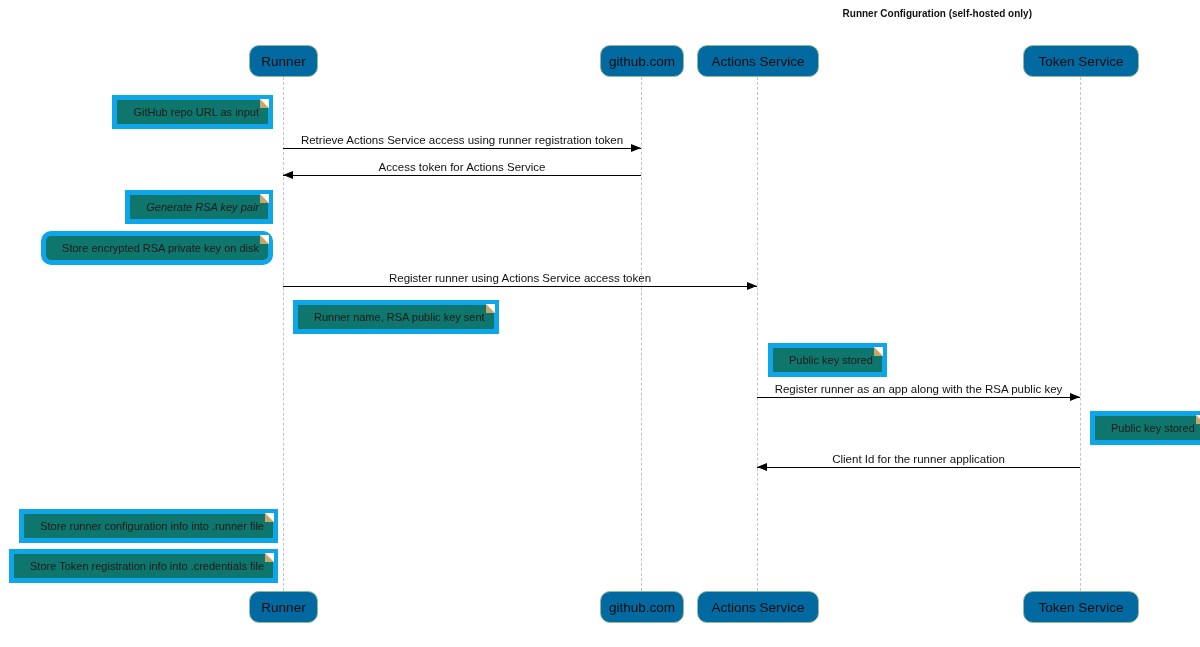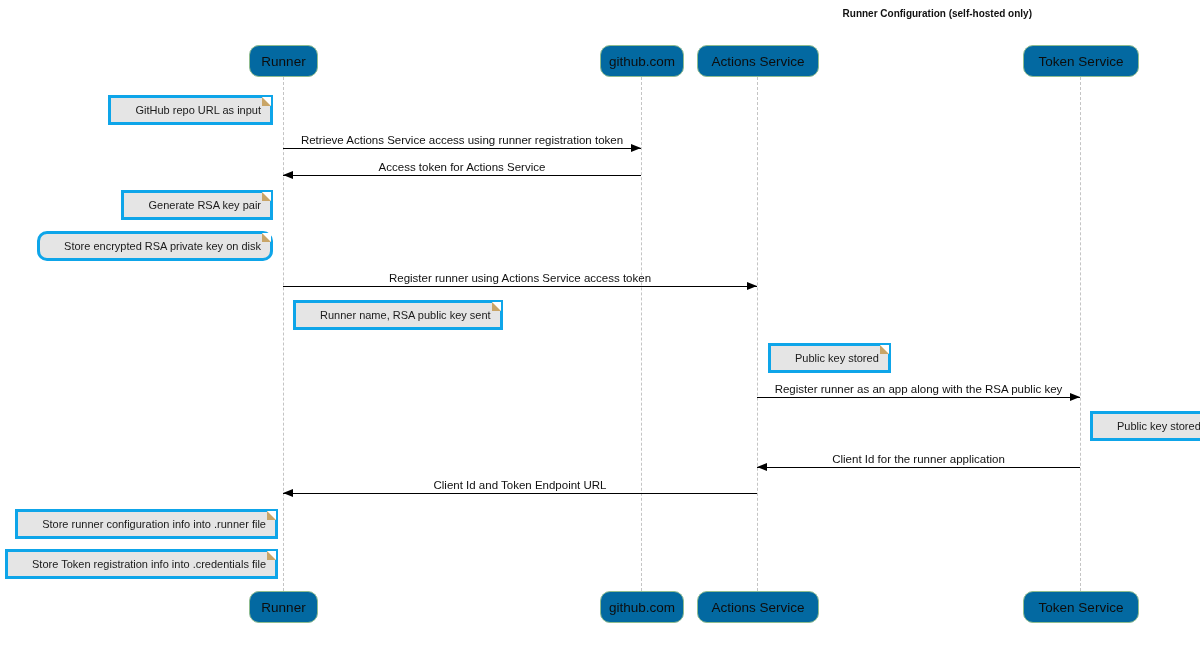--- a/index.html
+++ b/index.html
@@ -21,23 +21,23 @@
 
   .participant {
     position: absolute; height: 32px;
     background: #0369a1; border: 1px solid #8fbc8f; border-radius: 10px;
     display: flex; align-items: center; justify-content: center;
     font-size: 13.5px; color: #0d0d0d; box-sizing: border-box;
   }
 
   .note {
     position: absolute;
-    background: #e5e5e5; border: 3px solid #0ea5e9;
+    background: #0f766e; border: 5px solid #0ea5e9;
     font-size: 11px; line-height: 14px; color: #1a1a1a;
-    padding: 5px 9px 5px 24px; white-space: nowrap; box-sizing: border-box;
+    padding: 5px 9px 5px 16px; white-space: nowrap; box-sizing: border-box;
   }
   .note::before {
     content: ""; position: absolute; top: -1px; right: -1px;
     border-style: solid; border-width: 0 9px 9px 0;
     border-color: #ffffff #ffffff #c9a567 #c9a567;
   }
 
   .message { position: absolute; }
   .msg-label {
     height: 14px; line-height: 14px; text-align: center;
@@ -77,21 +77,21 @@
   <div class="participant" style="left:697px; top:45px; width:122px;">
     <span>Actions Service</span>
   </div>
   <div class="participant" style="left:1023px; top:45px; width:116px;">
     <span>Token Service</span>
   </div>
 
   <div class="note" style="right:927px; top:95px;">
     <span>GitHub repo URL as input</span>
   </div>
-  <div class="note" style="right:927px; top:190px;">
+  <div class="note" style="right:927px; top:190px;font-style:italic;">
     <span>Generate RSA key pair</span>
   </div>
   <div class="note" style="right:927px; top:231px;border-radius:10px;">
     <span>Store encrypted RSA private key on disk</span>
   </div>
   <div class="note" style="left:293px; top:300px;">
     <span>Runner name, RSA public key sent</span>
   </div>
   <div class="note" style="left:768px; top:343px;">
     <span>Public key stored</span>
@@ -129,26 +129,20 @@
     <div class="msg-line">
       <span class="arrowhead right"></span>
     </div>
   </div>
   <div class="message" style="left:757px; top:452px; width:323px;">
     <div class="msg-label">Client Id for the runner application</div>
     <div class="msg-line">
       <span class="arrowhead left"></span>
     </div>
   </div>
-  <div class="message" style="left:283px; top:478px; width:474px;">
-    <div class="msg-label">Client Id and Token Endpoint URL</div>
-    <div class="msg-line">
-      <span class="arrowhead left"></span>
-    </div>
-  </div>
 
   <div class="participant" style="left:249px; top:591px; width:69px;">
     <span>Runner</span>
   </div>
   <div class="participant" style="left:600px; top:591px; width:84px;">
     <span>github.com</span>
   </div>
   <div class="participant" style="left:697px; top:591px; width:122px;">
     <span>Actions Service</span>
   </div>

